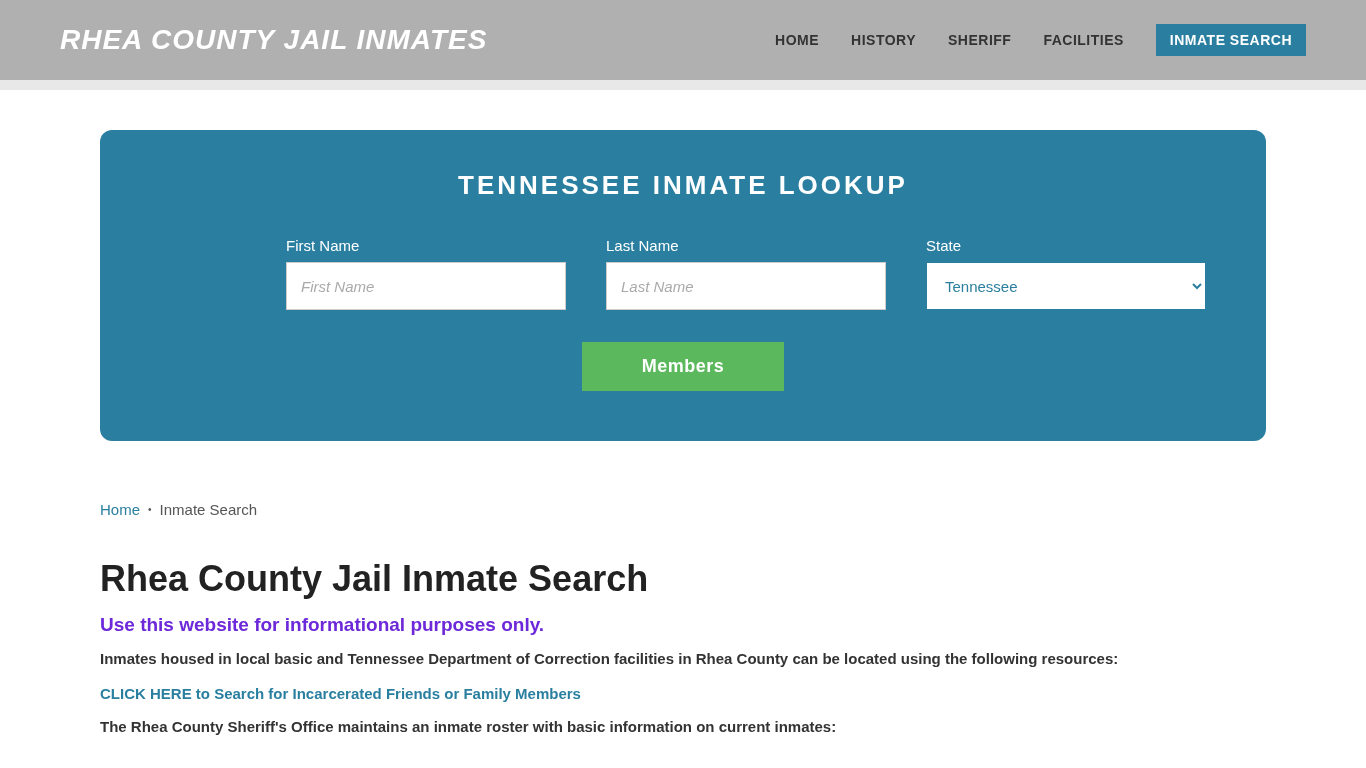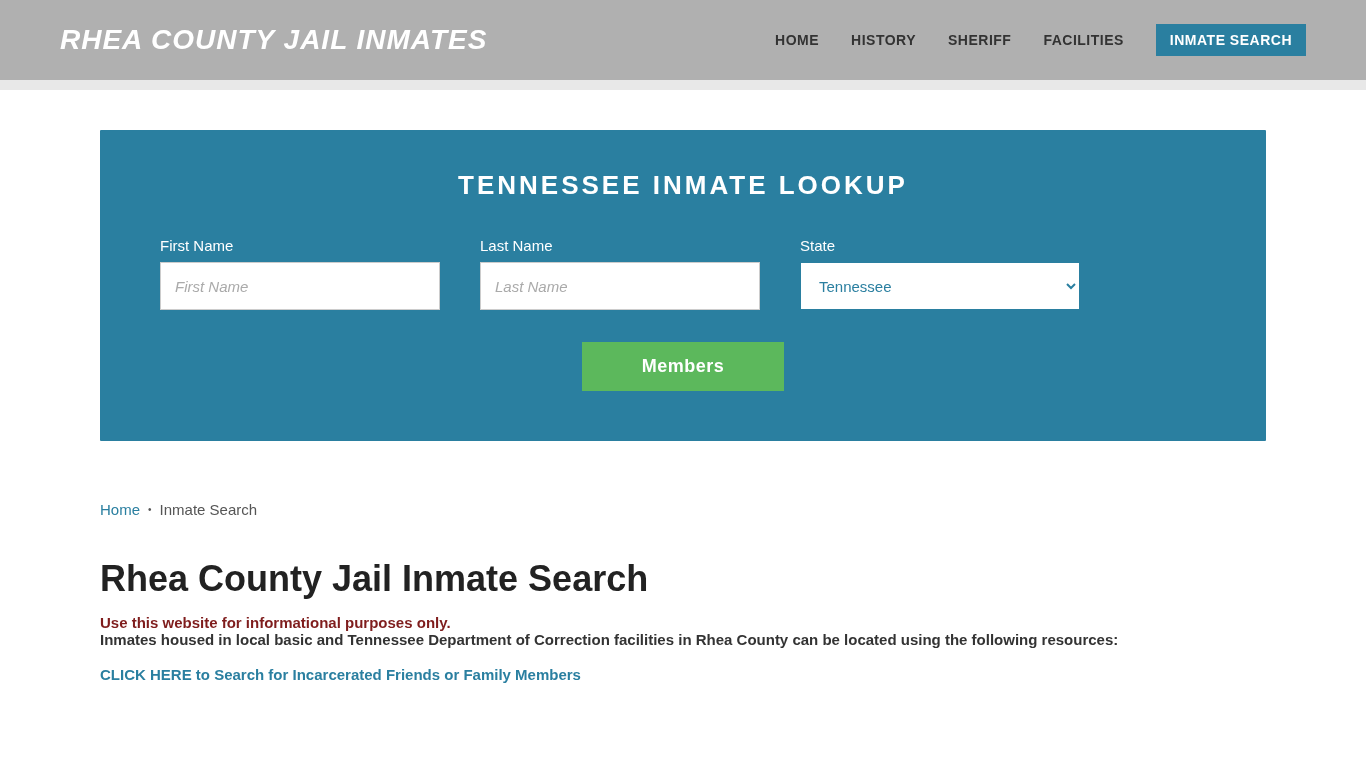--- a/index.html
+++ b/index.html
@@ -63,37 +63,37 @@
     .header-strip {
       background-color: #e8e8e8;
       height: 10px;
     }
 
     
     .search-section {
       background-color: #2a7fa0;
       margin: 40px 100px;
       padding: 40px 60px 50px;
-      border-radius: 1px;
+      border-radius: 12px;
     }
 
     .search-title {
       text-align: center;
       font-size: 26px;
       font-weight: 700;
       color: #ffffff;
       letter-spacing: 3px;
       text-transform: uppercase;
       margin-bottom: 36px;
     }
 
     .search-fields {
       display: flex;
       gap: 40px;
-      justify-content: flex-start;
+      justify-content: flex-end;
       margin-bottom: 32px;
     }
 
     .field-group {
       display: flex;
       flex-direction: column;
       gap: 8px;
     }
 
     .field-group label {
@@ -176,23 +176,24 @@
     }
 
     .page-title {
       font-size: 36px;
       font-weight: 700;
       color: #222;
       margin-bottom: 14px;
     }
 
     .info-bold {
-      font-size: 15px;
-      font-weight: 700;
-      color: #7f1d1d;
+      font-size: 19px;
+      font-weight: 700;
+      color: #6d28d9;
+      margin-bottom: 14px;
     }
 
     .info-text {
       font-size: 15px;
       font-weight: 700;
       color: #333;
       margin-bottom: 18px;
     }
 
     .info-link {
@@ -256,13 +257,14 @@
   <a class="breadcrumb-home">Home</a>
   <span class="breadcrumb-separator">•</span>
   <span class="breadcrumb-current">Inmate Search</span>
 </nav>
 
 <main class="content">
   <h1 class="page-title">Rhea County Jail Inmate Search</h1>
   <p class="info-bold">Use this website for informational purposes only.</p>
   <p class="info-text">Inmates housed in local basic and Tennessee Department of Correction facilities in Rhea County can be located using the following resources:</p>
   <a class="info-link">CLICK HERE to Search for Incarcerated Friends or Family Members</a>
+  <p class="info-bottom">The Rhea County Sheriff's Office maintains an inmate roster with basic information on current inmates:</p>
 </main>
 
 </body></html>

